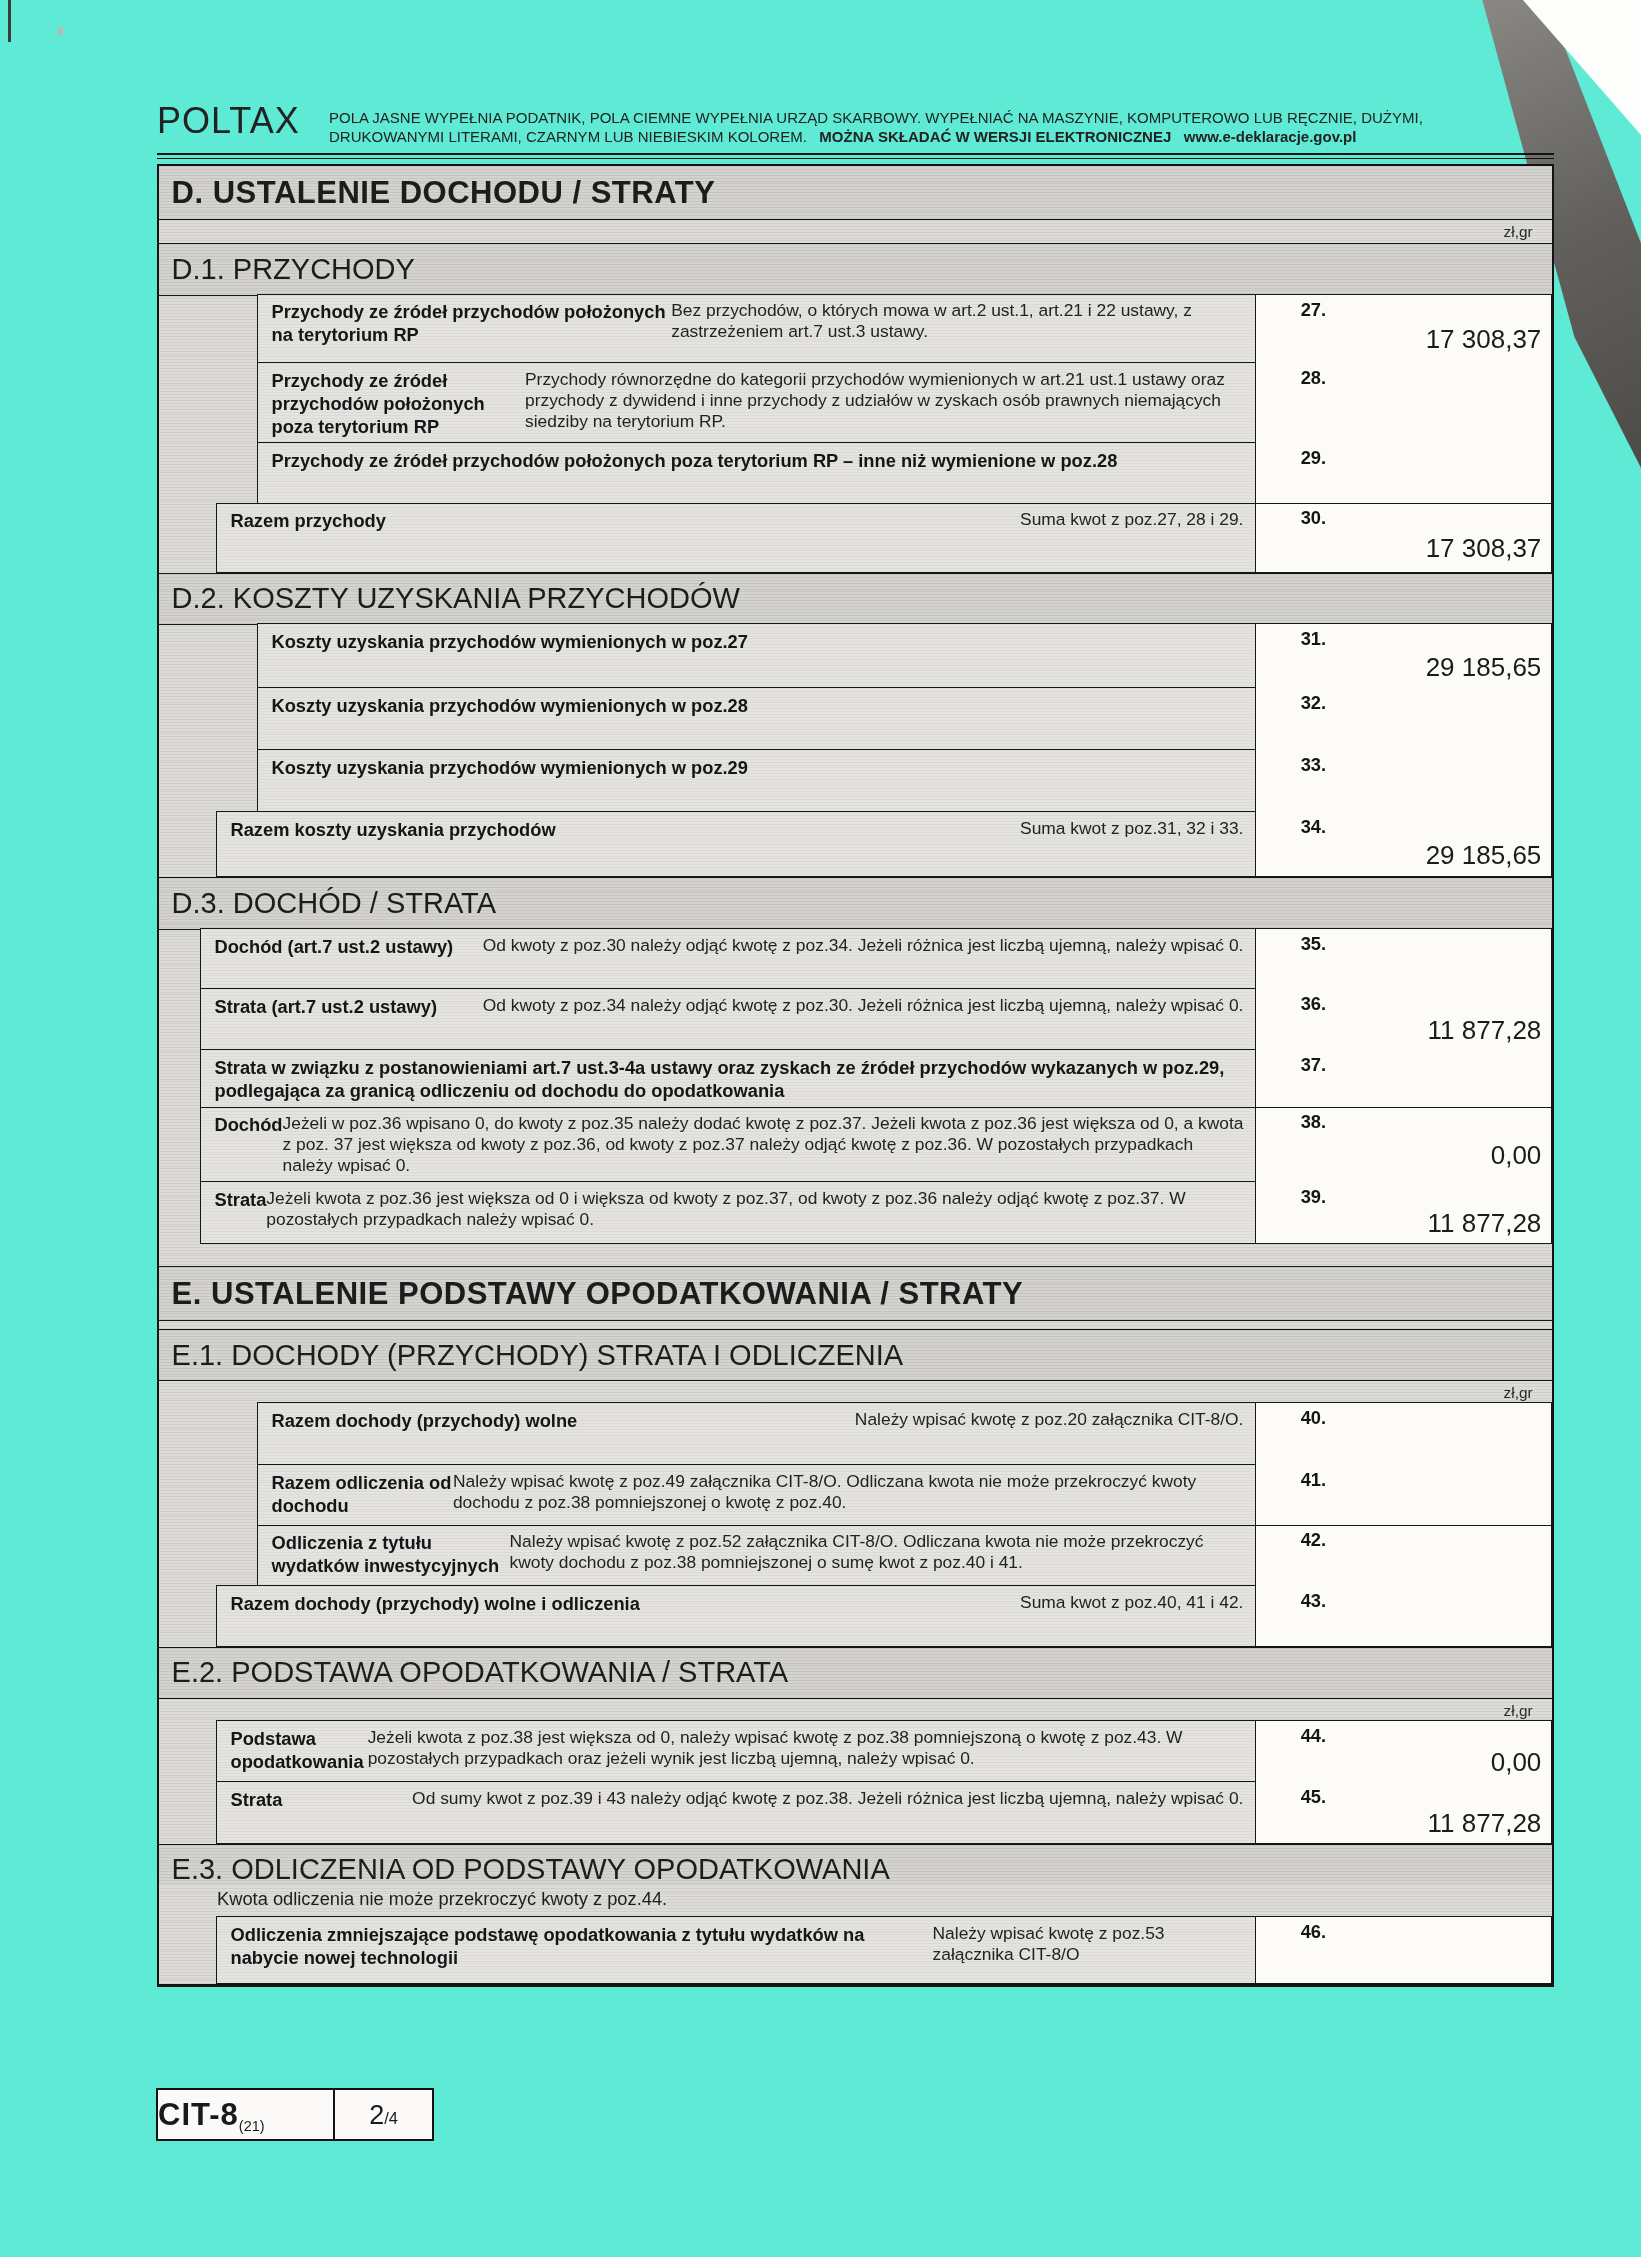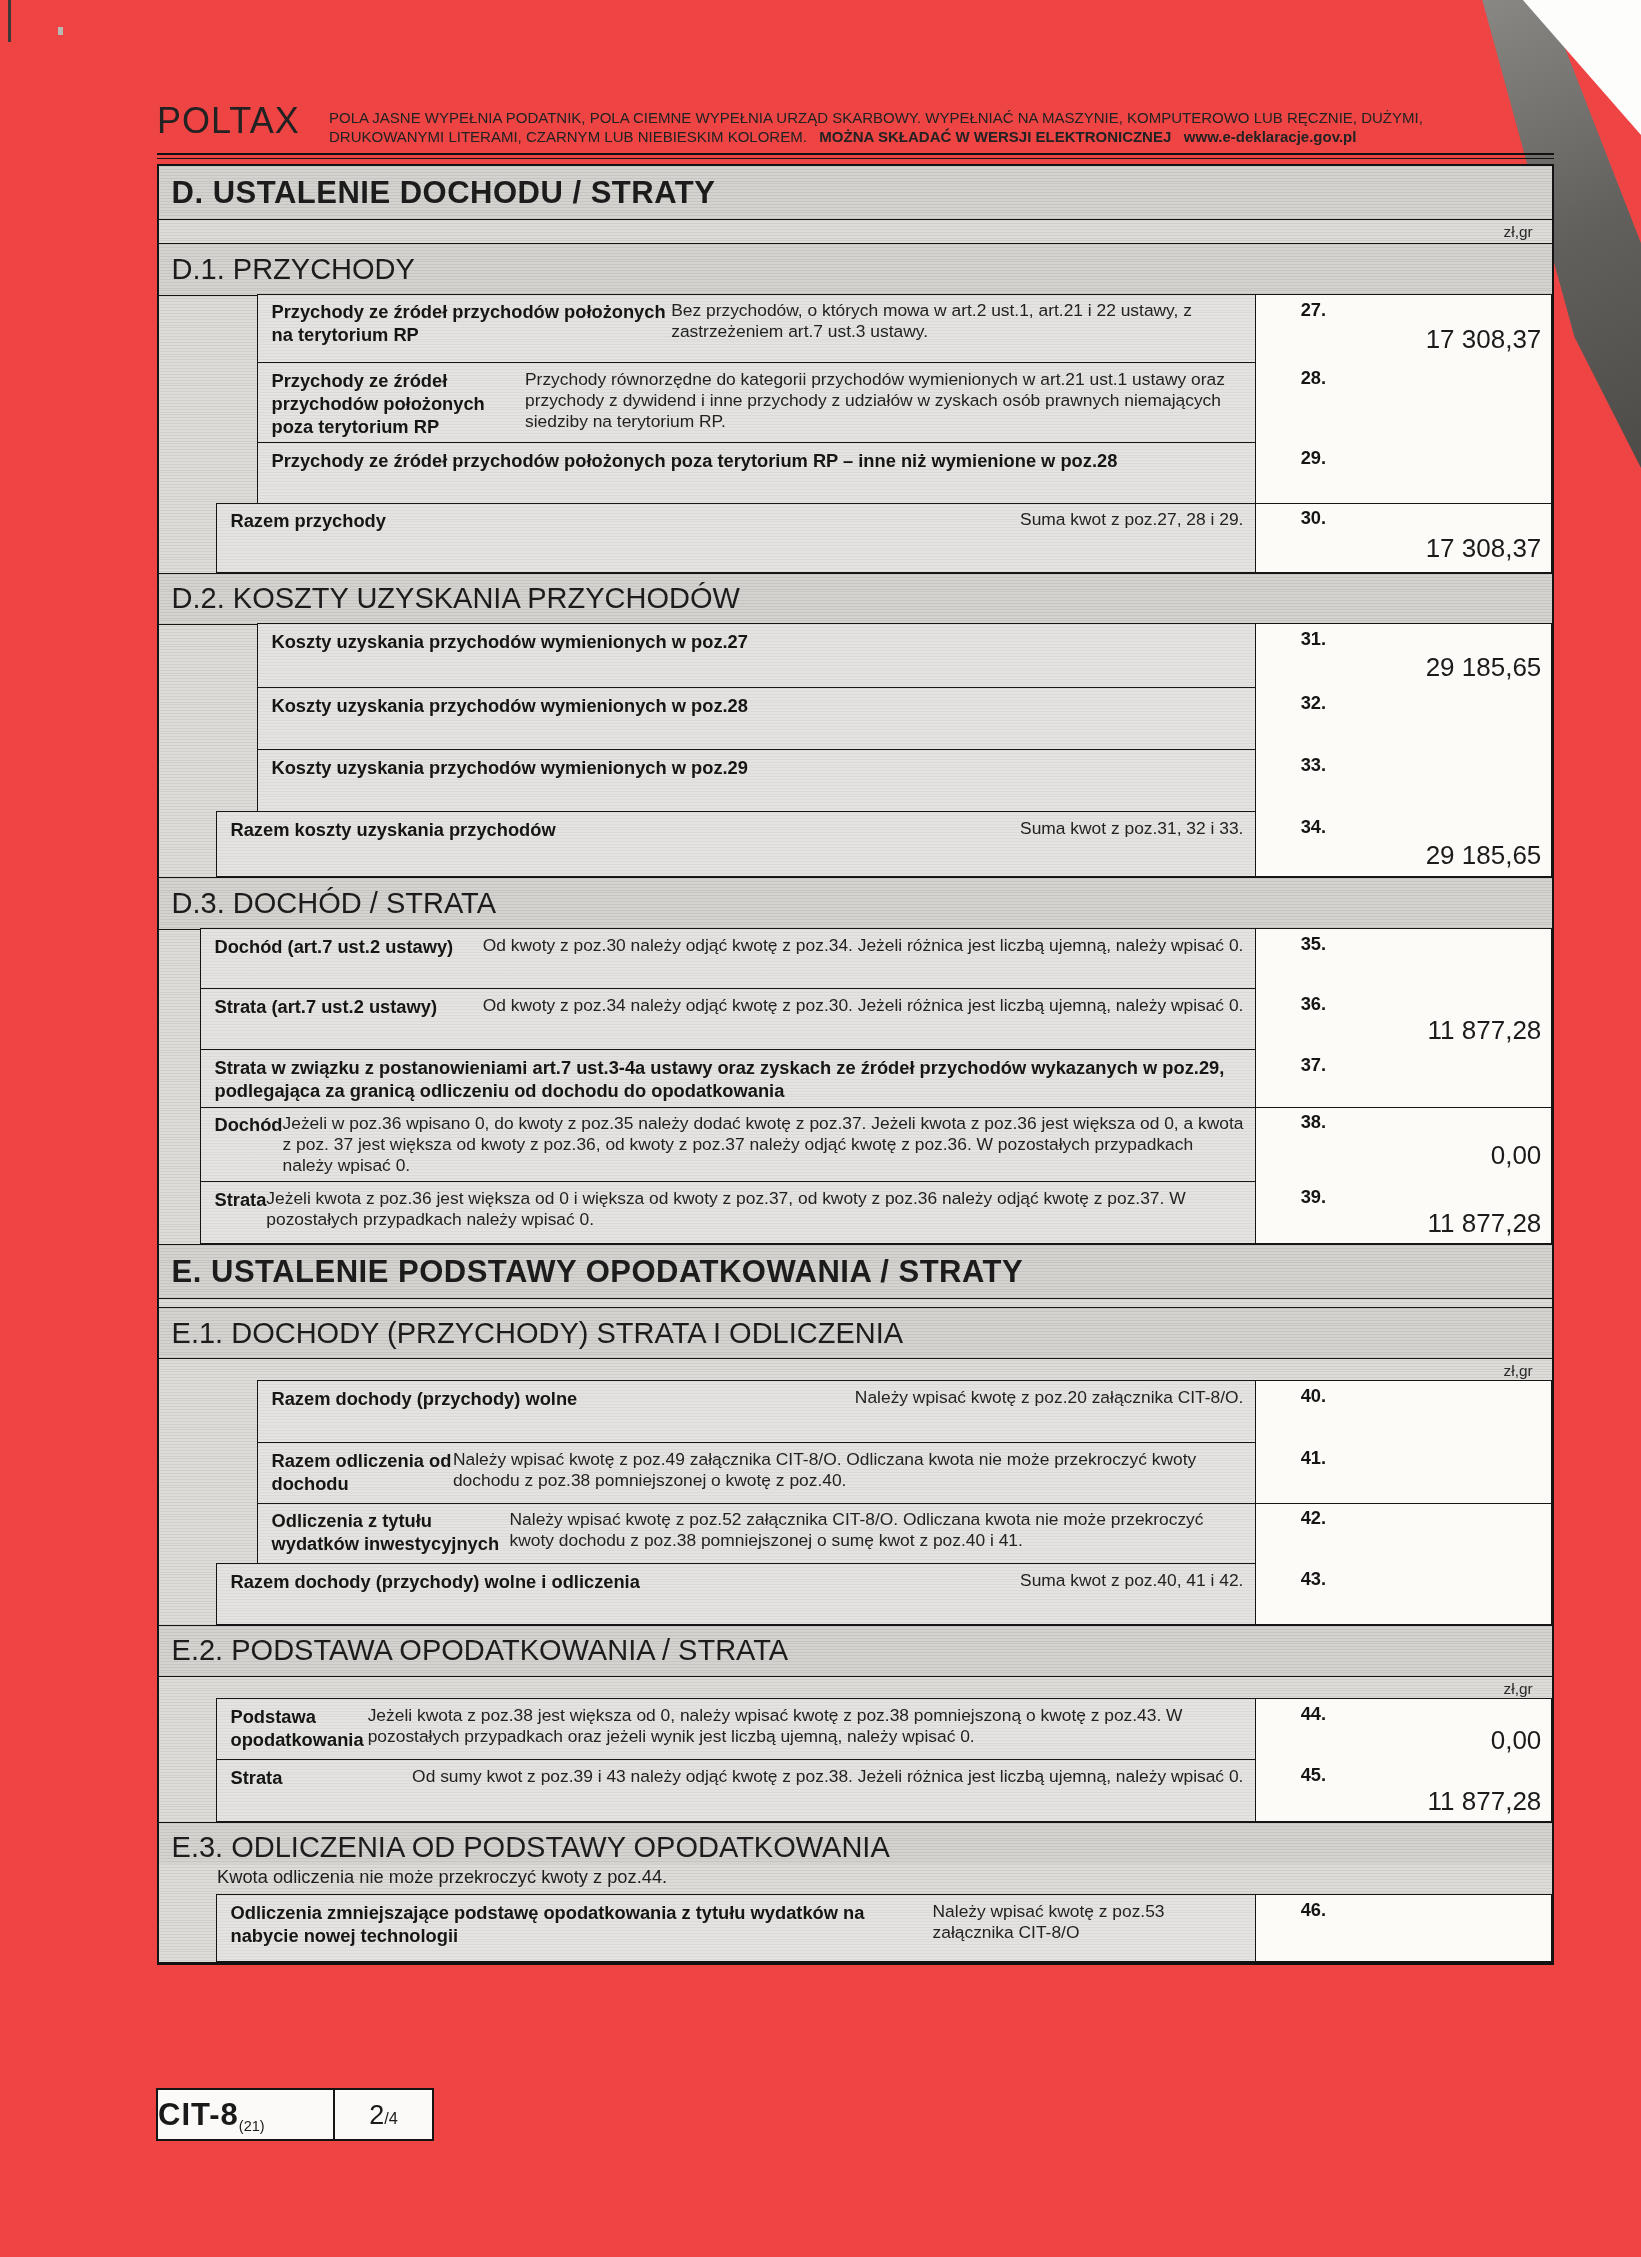--- a/index.html
+++ b/index.html
@@ -1,20 +1,20 @@
 <!DOCTYPE html>
 <html lang="pl"><head>
 <meta charset="utf-8">
 <style>
   * { margin:0; padding:0; box-sizing:border-box; }
   html,body { background:#e9e8e5; }
   body { font-family:"Liberation Sans","DejaVu Sans",sans-serif; color:#1a1a1a; }
   .page {
     position:relative; width:1641px; height:2257px; margin:0 auto;
-    background:#ef4444; overflow:hidden;
+    background:#5eead4; overflow:hidden;
   }
   
   .fold-shadow {
     position:absolute; top:0; right:0; width:256px; height:468px;
     background:linear-gradient(155deg,#8f8e8b 0%,#61605c 55%,#4c4b47 100%);
     clip-path:polygon(38% 0%, 63% 0%, 100% 52%, 100% 100%, 74% 72%);
   }
   .fold-corner {
     position:absolute; top:0; right:0; width:164px; height:135px;
     background:#fdfdfc;
@@ -249,21 +249,21 @@
       <div class="cell-label">
         <div class="lbl-title">Strata</div>
         <div class="lbl-desc">Jeżeli kwota z poz.36 jest większa od 0 i większa od kwoty z poz.37, od kwoty z poz.36 należy odjąć kwotę z poz.37. W pozostałych przypadkach należy wpisać 0.</div>
       </div>
       <div class="cell-value">
         <div class="box-num">39.</div>
         <div class="box-amount">11 877,28</div>
       </div>
     </div>
 
-    <div class="sec-header" style="margin-top:0">E. USTALENIE PODSTAWY OPODATKOWANIA / STRATY</div>
+    <div class="sec-header" style="margin-top:22px">E. USTALENIE PODSTAWY OPODATKOWANIA / STRATY</div>
     <div class="sec-subheader" style="margin-top:7.7px">E.1. DOCHODY (PRZYCHODY) STRATA I ODLICZENIA</div>
     <div class="zlgr">
       <span>zł,</span>
       <span>gr</span>
     </div>
 
     <div class="row ind-a" style="min-height:64px">
       <div class="cell-label spread">
         <div class="lbl-title">Razem dochody (przychody) wolne</div>
         <div class="lbl-desc">Należy wpisać kwotę z poz.20 załącznika CIT-8/O.</div>

